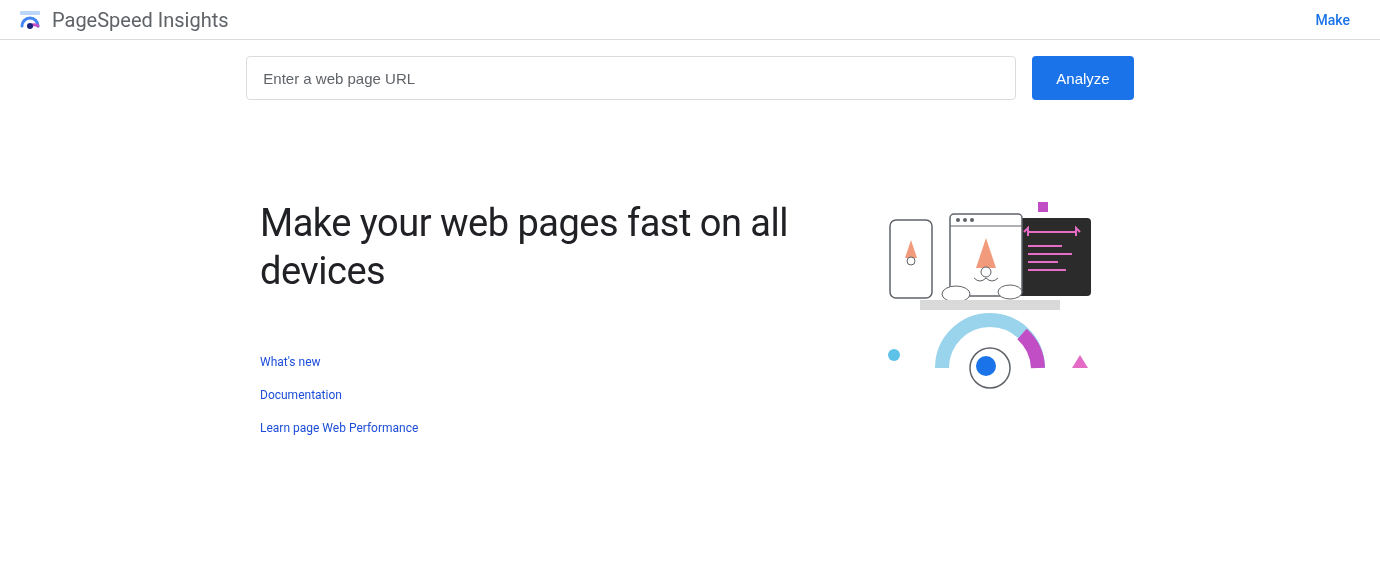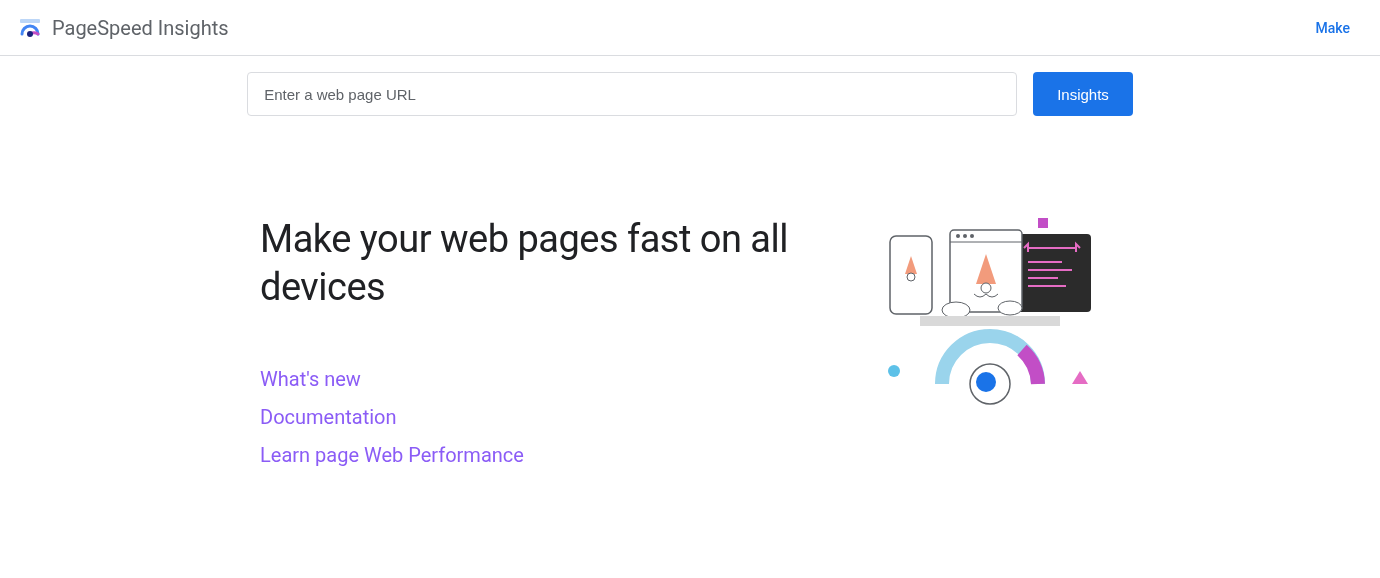--- a/index.html
+++ b/index.html
@@ -11,21 +11,21 @@
       font-family: 'Google Sans', Roboto, Arial, sans-serif;
       background: #fff;
       color: #202124;
     }
     .header {
       display: flex;
       align-items: center;
       justify-content: space-between;
       padding: 8px 18px;
       border-bottom: 1px solid #dadce0;
-      height: 56px;
+      height: 40px;
     }
     .header-left {
       display: flex;
       align-items: center;
       gap: 10px;
     }
     .logo-icon {
       width: 24px;
       height: 24px;
       position: relative;
@@ -109,23 +109,23 @@
       text-transform: uppercase;
       margin-bottom: 14px;
     }
     .links-list {
       list-style: none;
     }
     .links-list li {
       margin-bottom: 14px;
     }
     .links-list a {
-      color: #8b5cf6;
+      color: #1d4ed8;
       text-decoration: none;
-      font-size: 20px;
+      font-size: 12px;
     }
     .hero-illustration {
       width: 240px;
       height: 200px;
       flex-shrink: 0;
     }
   </style>
 </head>
 <body>
 
@@ -139,21 +139,21 @@
         <circle cx="12" cy="18" r="3" fill="#1a237e"></circle>
       </svg>
     </span>
     <span class="header-title">PageSpeed Insights</span>
   </div>
   <a href="#" class="docs-link">Make</a>
 </header>
 
 <div class="search-row">
   <input type="text" class="url-input" placeholder="Enter a web page URL" style="">
-  <button class="analyze-btn">Insights</button>
+  <button class="analyze-btn">Analyze</button>
 </div>
 
 <div class="hero">
   <div class="hero-text">
     <h1 class="hero-heading">Make your web pages fast on all devices</h1>
     <ul class="links-list">
       <li><a href="#">What's new</a></li>
       <li><a href="#">Documentation</a></li>
       <li><a href="#">Learn page Web Performance</a></li>
     </ul>

